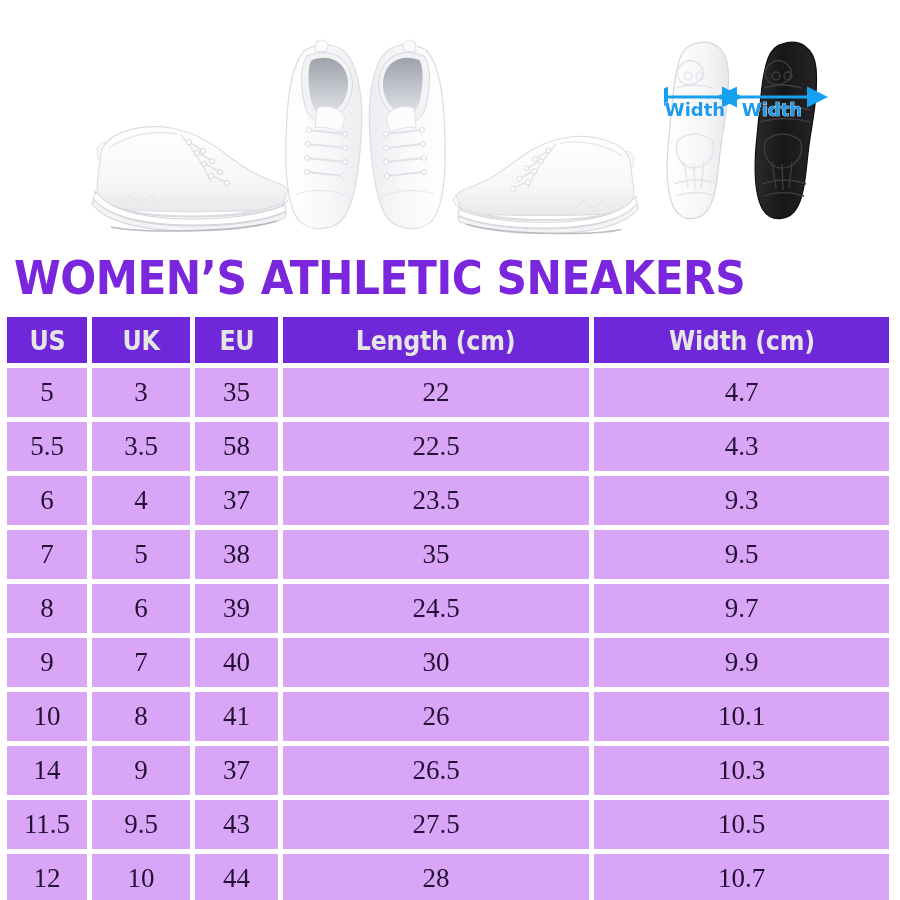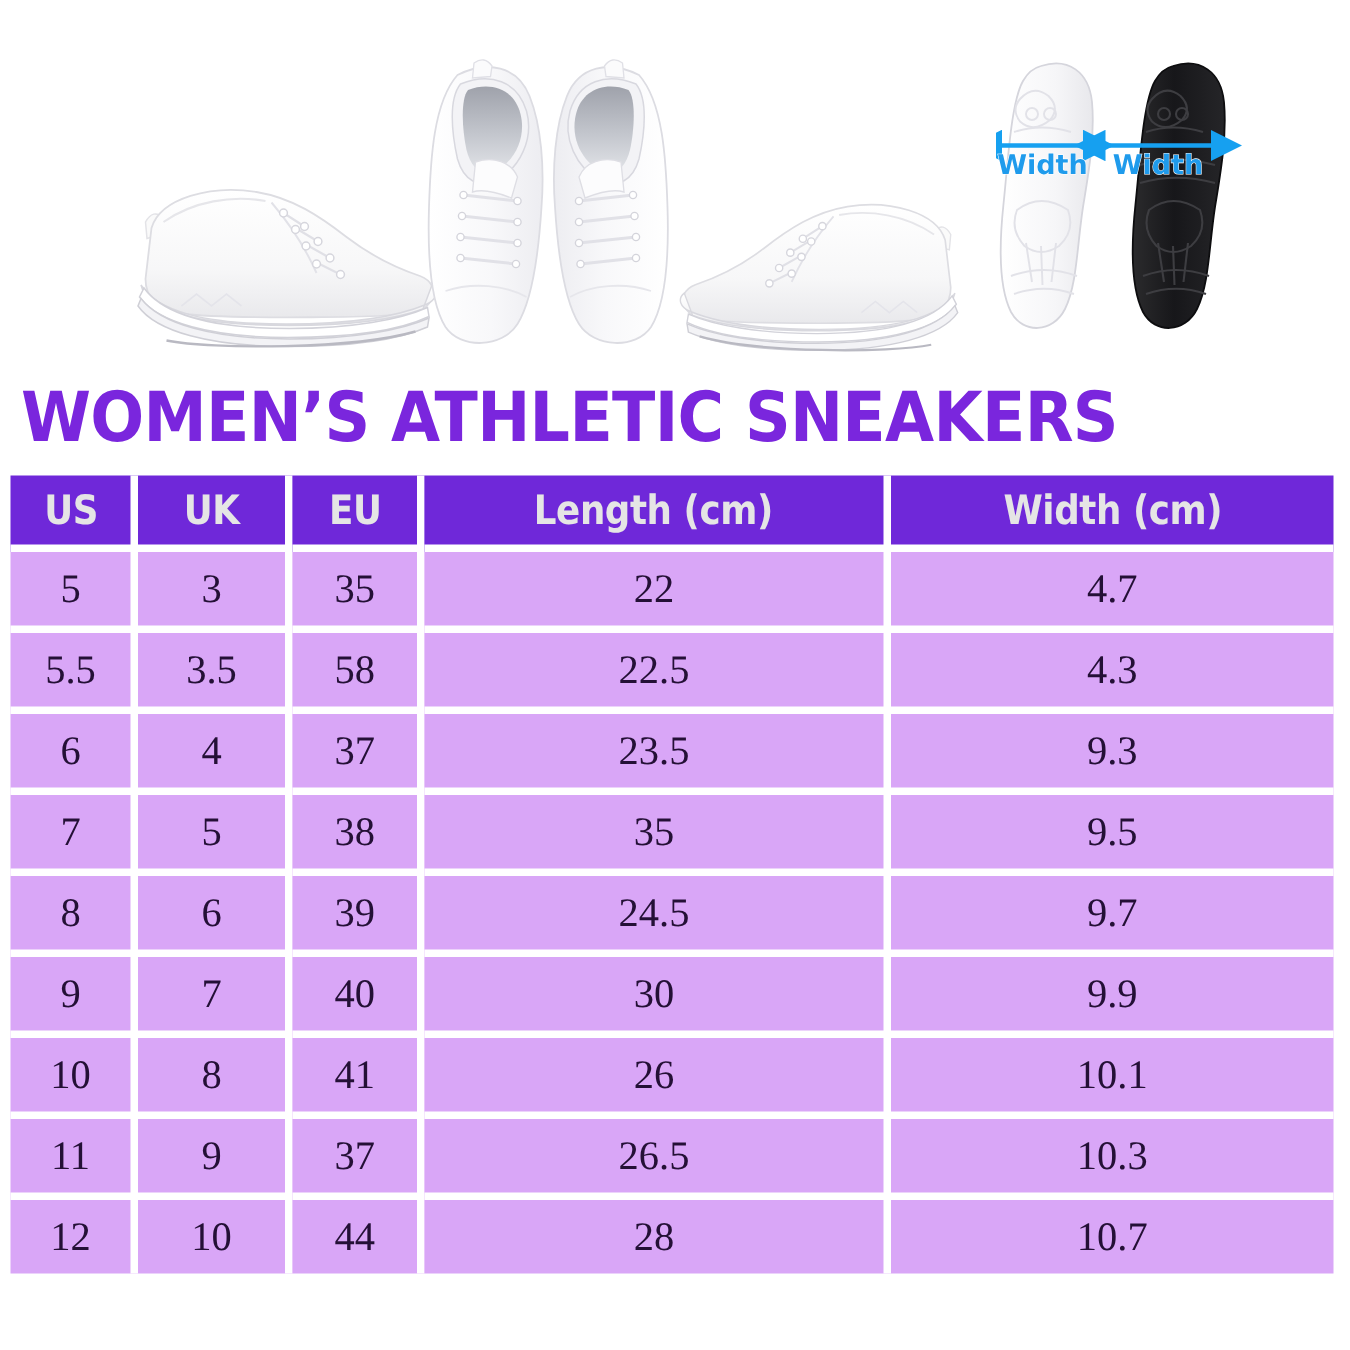--- a/index.html
+++ b/index.html
@@ -431,25 +431,32 @@
       <td>9.9</td>
     </tr>
     <tr>
       <td>10</td>
       <td>8</td>
       <td>41</td>
       <td>26</td>
       <td>10.1</td>
     </tr>
     <tr>
-      <td>11</td>
+      <td>14</td>
       <td>9</td>
       <td>37</td>
       <td>26.5</td>
       <td>10.3</td>
+    </tr>
+    <tr>
+      <td>11.5</td>
+      <td>9.5</td>
+      <td>43</td>
+      <td>27.5</td>
+      <td>10.5</td>
     </tr>
     <tr>
       <td>12</td>
       <td>10</td>
       <td>44</td>
       <td>28</td>
       <td>10.7</td>
     </tr>
   </tbody>
 </table>

